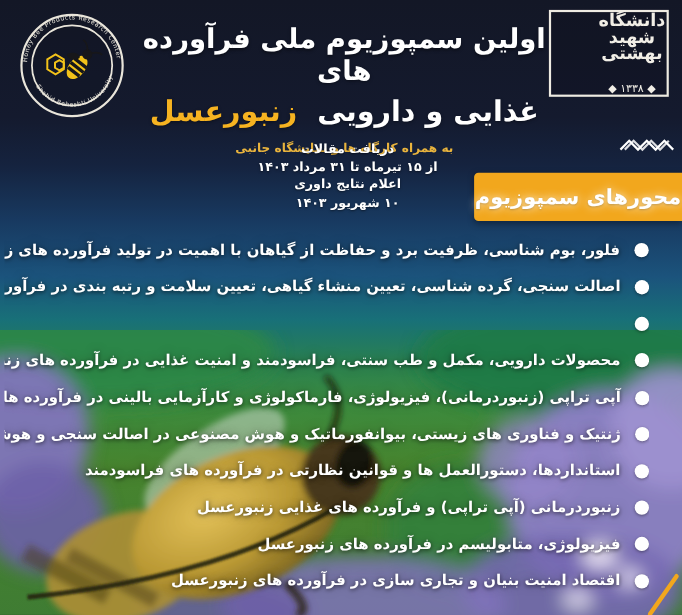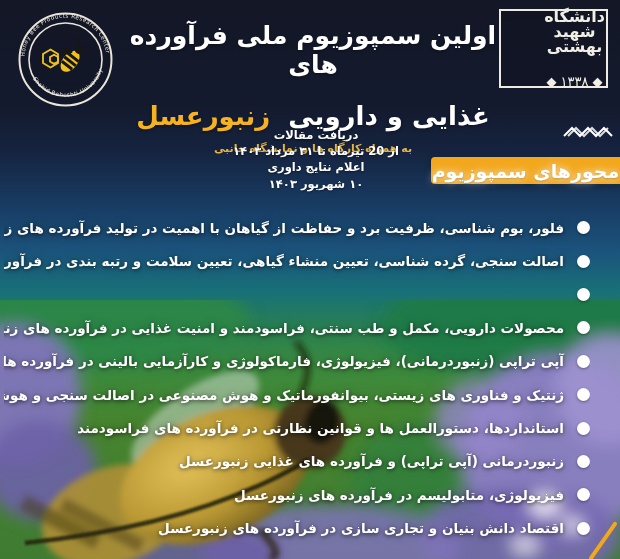--- a/index.html
+++ b/index.html
@@ -13,38 +13,38 @@
   }
   .photo-svg{position:absolute;left:0;top:300px;width:620px;height:259px;}
   
   .logo-left{position:absolute;left:17px;top:11px;width:97px;height:97px;}
   .logo-right{
     position:absolute;right:12px;top:9px;width:109px;height:79px;box-sizing:border-box;
     border:2.5px solid #eeebe2;display:flex;flex-direction:column;align-items:center;
     justify-content:center;background:rgba(10,12,22,.25);padding-left:42px;
   }
   .sbu-word{color:#f1eee6;font-weight:800;font-size:16px;line-height:15px;direction:rtl;}
-  .sbu-year{color:#f1eee6;font-size:13px;letter-spacing:1px;margin-top:20px;direction:rtl;}
+  .sbu-year{color:#f1eee6;font-size:10px;letter-spacing:1px;margin-top:20px;direction:rtl;}
   .titles{position:absolute;left:118px;right:112px;top:21px;text-align:center;direction:rtl;}
   .t1{font-size:25px;font-weight:800;color:#ffffff;text-shadow:0 1px 3px rgba(0,0,0,.4);}
-  .t2{font-size:26px;font-weight:800;margin-top:22px;text-shadow:0 1px 3px rgba(0,0,0,.4);}
+  .t2{font-size:26px;font-weight:800;margin-top:8px;text-shadow:0 1px 3px rgba(0,0,0,.4);}
   .t2-white{color:#ffffff;}
   .t2-yellow{color:#f6b321;margin-right:9px;}
   .subtitle{margin-top:11px;font-size:11px;font-weight:700;color:#e9b43d;}
   
   .dates{
     position:absolute;top:127px;left:0;right:0;text-align:center;direction:rtl;
     color:#ffffff;font-weight:700;font-size:11.5px;line-height:16.2px;
     text-shadow:0 1px 2px rgba(0,0,0,.5);
     margin-left:12px;
   }
   
   .wave{position:absolute;top:123px;right:5px;width:52px;height:18px;}
   .badge{
-    position:absolute;top:157px;right:0;width:189px;height:27px;background:#f2a71d;
+    position:absolute;top:157px;right:0;width:189px;height:44px;background:#f2a71d;
     border-radius:4px 0 0 4px;display:flex;align-items:center;justify-content:center;
     direction:rtl;box-shadow:0 2px 6px rgba(0,0,0,.35);
   }
   .badge-label{color:#ffffff;font-weight:800;font-size:19px;
     text-shadow:0 0 9px rgba(255,255,255,.85),0 1px 2px rgba(0,0,0,.25);}
   
   .topics{
     position:absolute;top:211px;left:0;right:0;list-style:none;margin:0;
     padding:0 30px 0 4px;direction:rtl;
   }
@@ -148,21 +148,21 @@
     <div class="t1">اولین سمپوزیوم ملی فرآورده های</div>
     <div class="t2">
       <span class="t2-white">غذایی و دارویی</span>
       <span class="t2-yellow">زنبورعسل</span>
     </div>
     <div class="subtitle">به همراه کارگاه ها و نمایشگاه جانبی</div>
   </div>
 
   <div class="dates">
     <div>دریافت مقالات</div>
-    <div>از 20 تیرماه تا ۳۱ مرداد ۱۴۰۳</div>
+    <div>از ۱۵ تیرماه تا ۳۱ مرداد ۱۴۰۳</div>
     <div>اعلام نتایج داوری</div>
     <div>۱۰ شهریور ۱۴۰۳</div>
   </div>
 
   <svg class="wave" viewBox="0 0 52 18">
     <polyline points="1,13 9,5 17,13 25,5 33,13 41,5 49,13" fill="none" stroke="#ffffff" stroke-width="2"></polyline>
     <polyline points="5,13 13,5 21,13 29,5 37,13 45,5" fill="none" stroke="#ffffff" stroke-width="2" opacity=".85"></polyline>
   </svg>
 
   <div class="badge">
@@ -200,18 +200,18 @@
     <li>
         <span class="dot"></span>
         <span class="topic-text">زنبوردرمانی (آپی تراپی) و فرآورده های غذایی زنبورعسل</span>
       </li>
     <li>
         <span class="dot"></span>
         <span class="topic-text">فیزیولوژی، متابولیسم در فرآورده های زنبورعسل</span>
       </li>
     <li>
         <span class="dot"></span>
-        <span class="topic-text">اقتصاد دانش بنیان و تجاری سازی در فرآورده های زنبورعسل</span>
+        <span class="topic-text">اقتصاد امنیت بنیان و تجاری سازی در فرآورده های زنبورعسل</span>
       </li>
   </ul>
 
   <div class="corner-line"></div>
 </div>
 
 </body></html>

